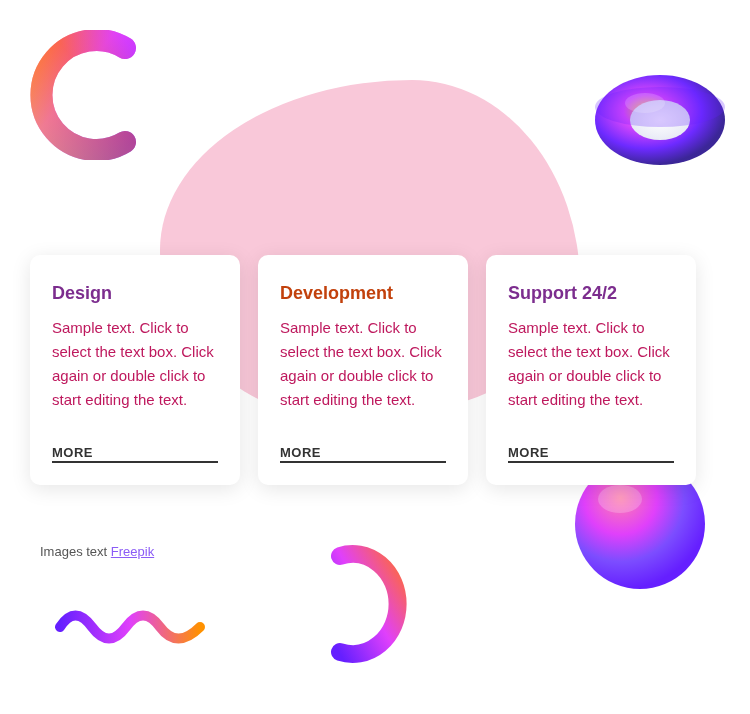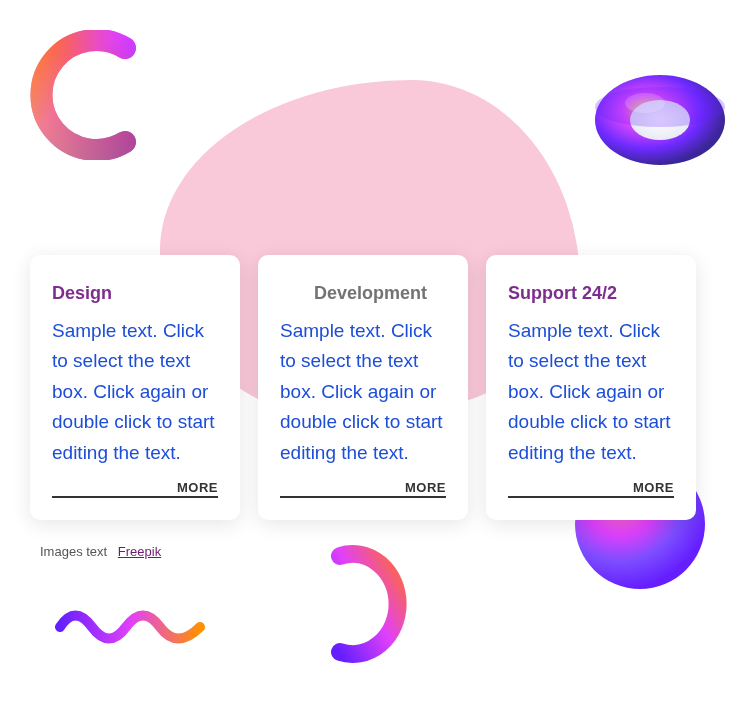--- a/index.html
+++ b/index.html
@@ -54,56 +54,54 @@
       flex-direction: column;
       gap: 12px;
     }
 
     .card-title {
       font-size: 18px;
       font-weight: 700;
       color: #7c2d8e;
     }
 
-    .card-title.dev { color: #737373; margin-left: 34px; }
+    .card-title.dev { color: #c2410c; }
     .card-title.support { color: #7c2d8e; }
 
     .card-text {
-      font-size: 19px;
-      color: #1d4ed8;
+      font-size: 15px;
+      color: #be185d;
       line-height: 1.6;
       flex: 1;
     }
 
     .card-more {
       font-size: 13px;
       font-weight: 700;
       color: #333;
       letter-spacing: 0.5px;
       text-decoration: none;
       border-bottom: 2px solid #333;
       padding-bottom: 1px;
       display: inline-block;
       cursor: pointer;
-      text-align: right;
     }
 
     
     .footer-text {
       position: absolute;
       bottom: 155px;
       left: 40px;
       font-size: 13px;
       color: #555;
       z-index: 2;
     }
 
     .footer-text a {
-      color: #701a75;
-      margin-left: 7px;
+      color: #8b5cf6;
     }
 
     
 
     
     .shape-c-topleft {
       position: absolute;
       top: 30px;
       left: 30px;
       width: 120px;

